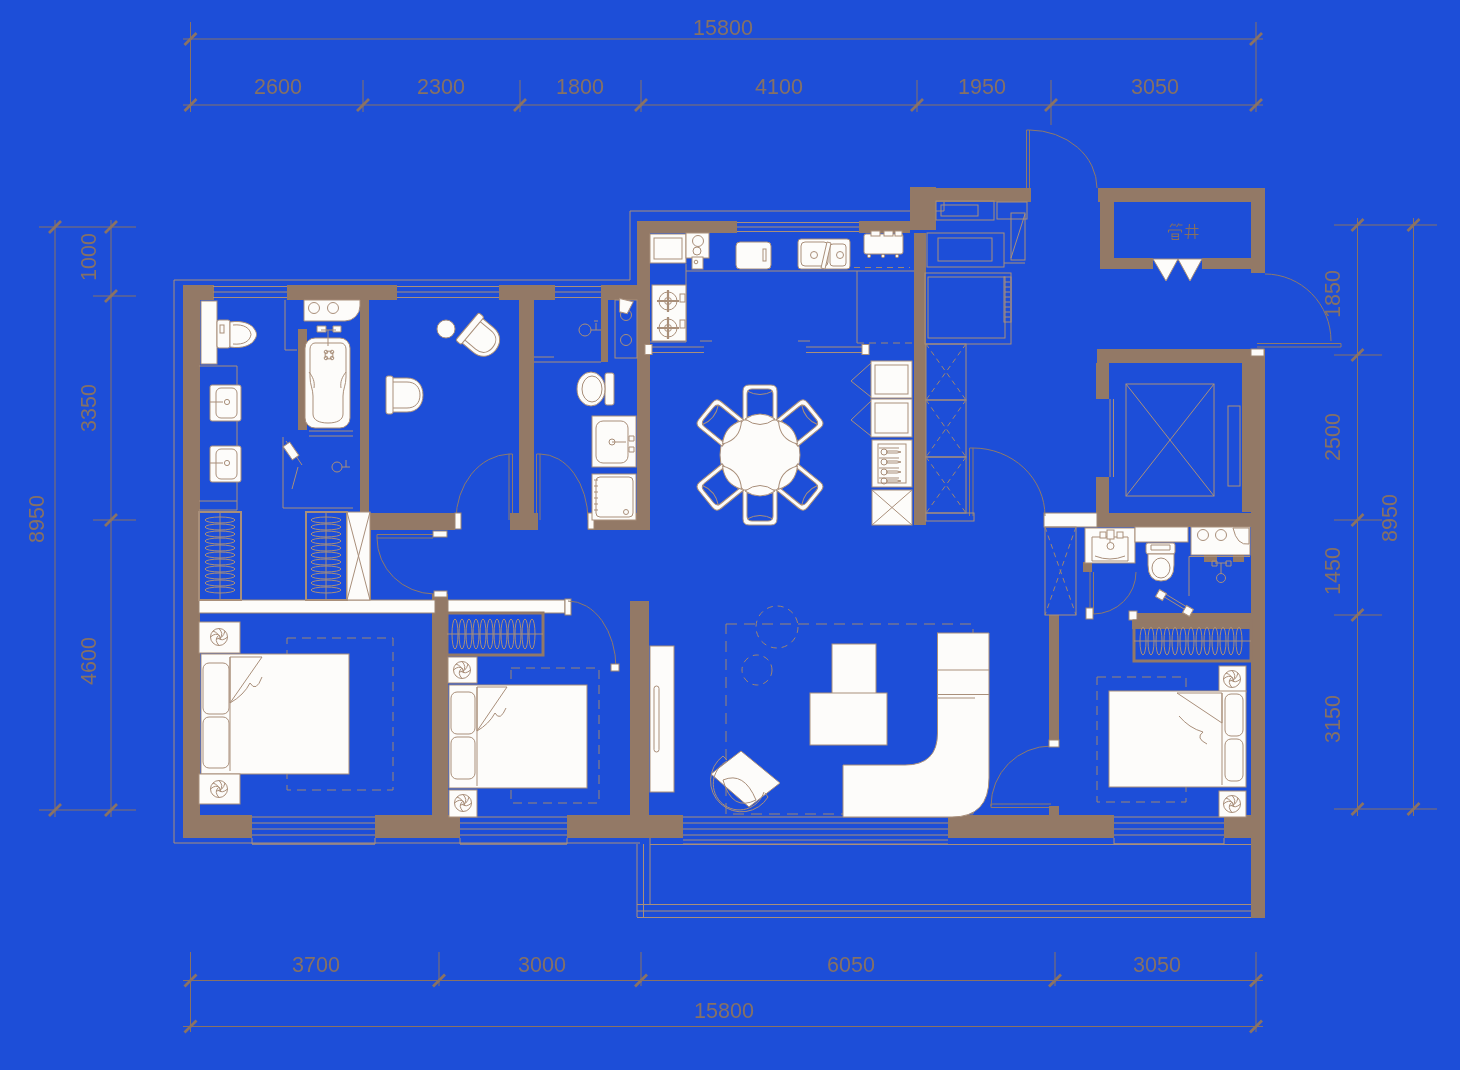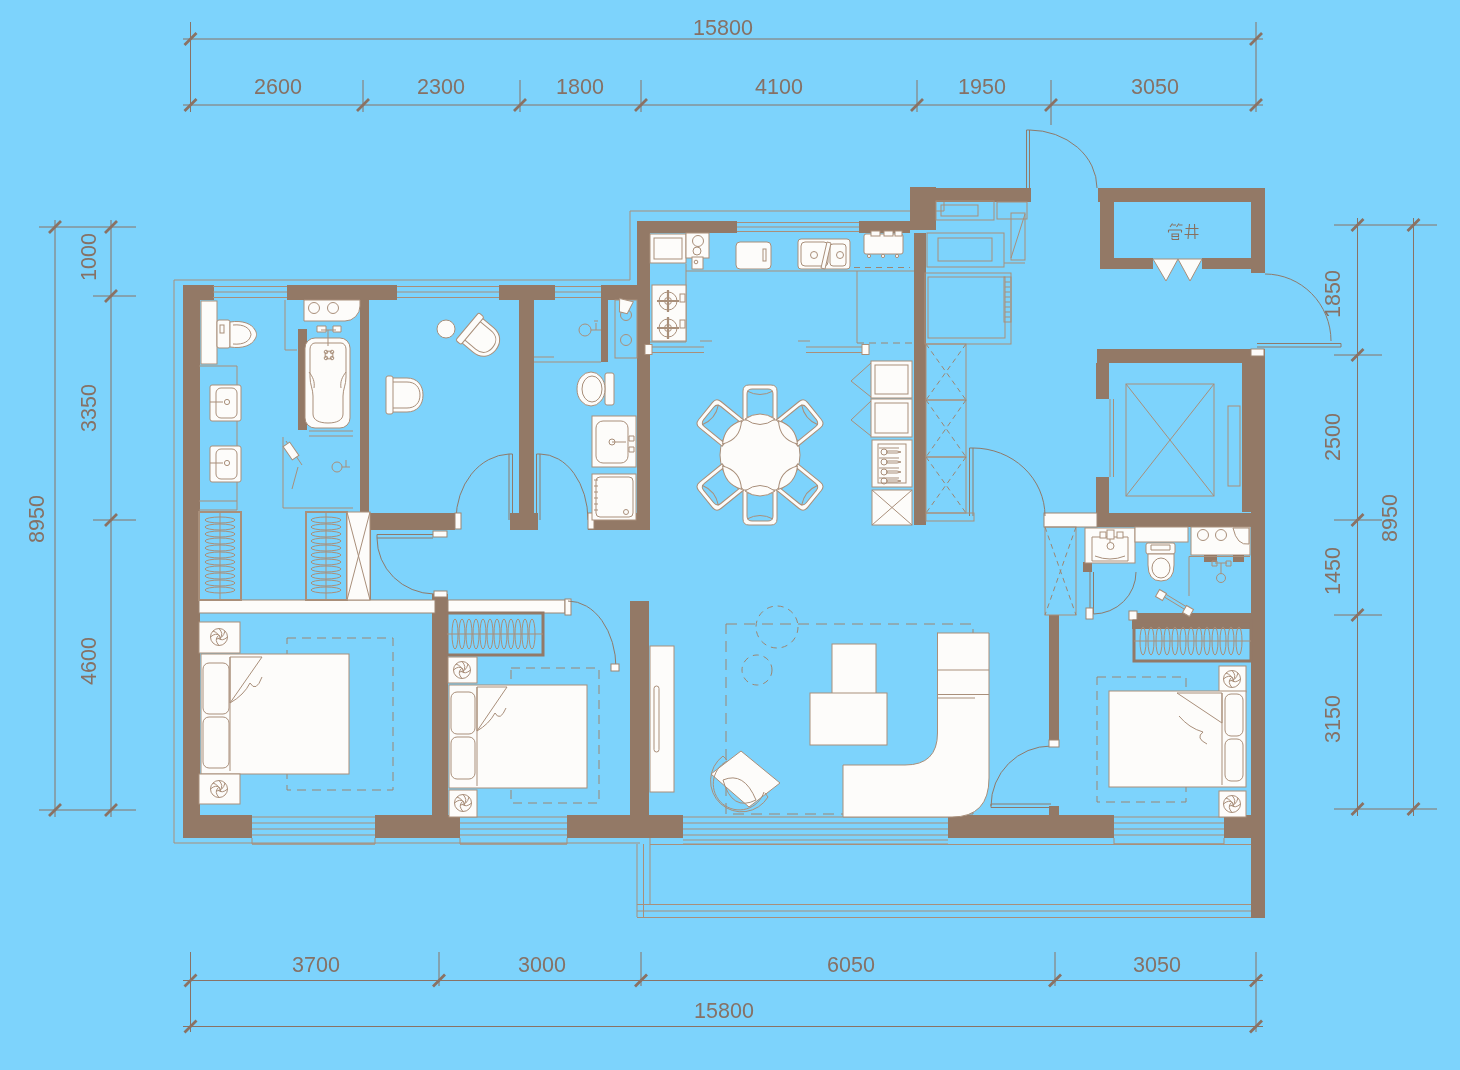--- a/index.html
+++ b/index.html
@@ -1,16 +1,16 @@
 <!DOCTYPE html>
 <html><head>
 <meta charset="utf-8">
 <style>
   html,body{margin:0;padding:0;background:#ffffff;}
-  .pg{position:relative;width:1460px;height:1070px;background:#7dd3fc;overflow:hidden;}
+  .pg{position:relative;width:1460px;height:1070px;background:#1d4ed8;overflow:hidden;}
   svg{position:absolute;left:0;top:0;}
   .w{fill:#937966;}
   .ln{stroke:#a98f7a;fill:none;stroke-width:1;}
   .lnw{stroke:#a98f7a;fill:#fdfcfa;stroke-width:1;}
   .lnd{stroke:#9d8672;fill:none;stroke-width:1;}
   .hw{fill:#fdfcfa;stroke:#9d8672;stroke-width:1;}
   .dr{stroke:#8f7a6a;fill:none;stroke-width:1;}
   .dim{stroke:#8a7264;stroke-width:1;fill:none;}
   .tick{stroke:#8a7264;stroke-width:2.8;}
   text{fill:#867165;font-family:"Liberation Sans",sans-serif;}

